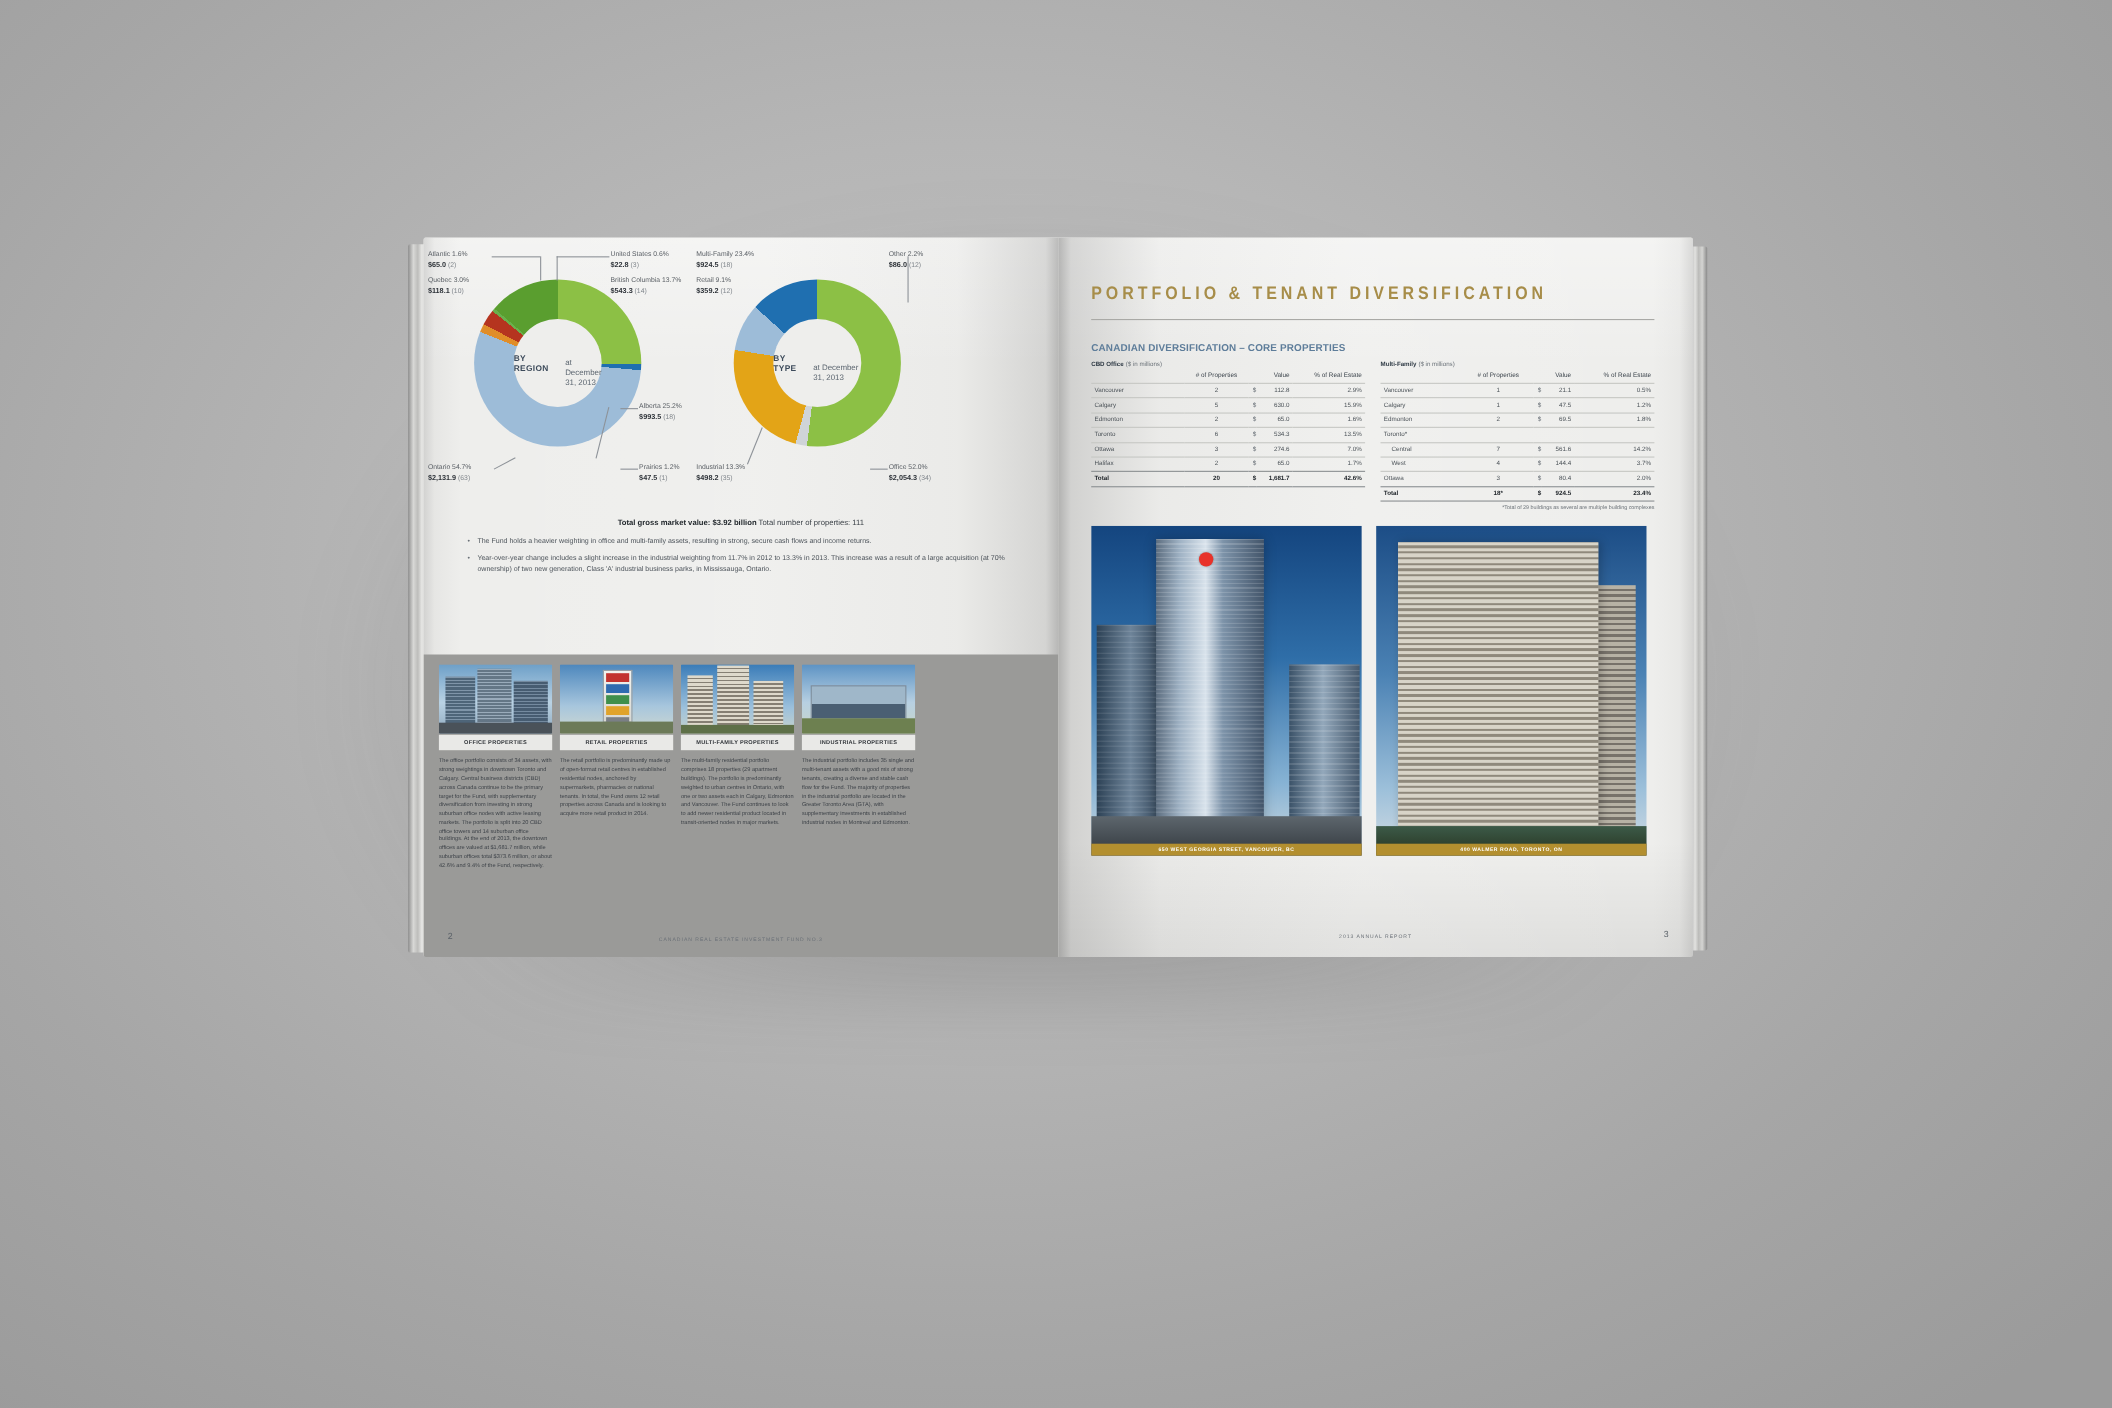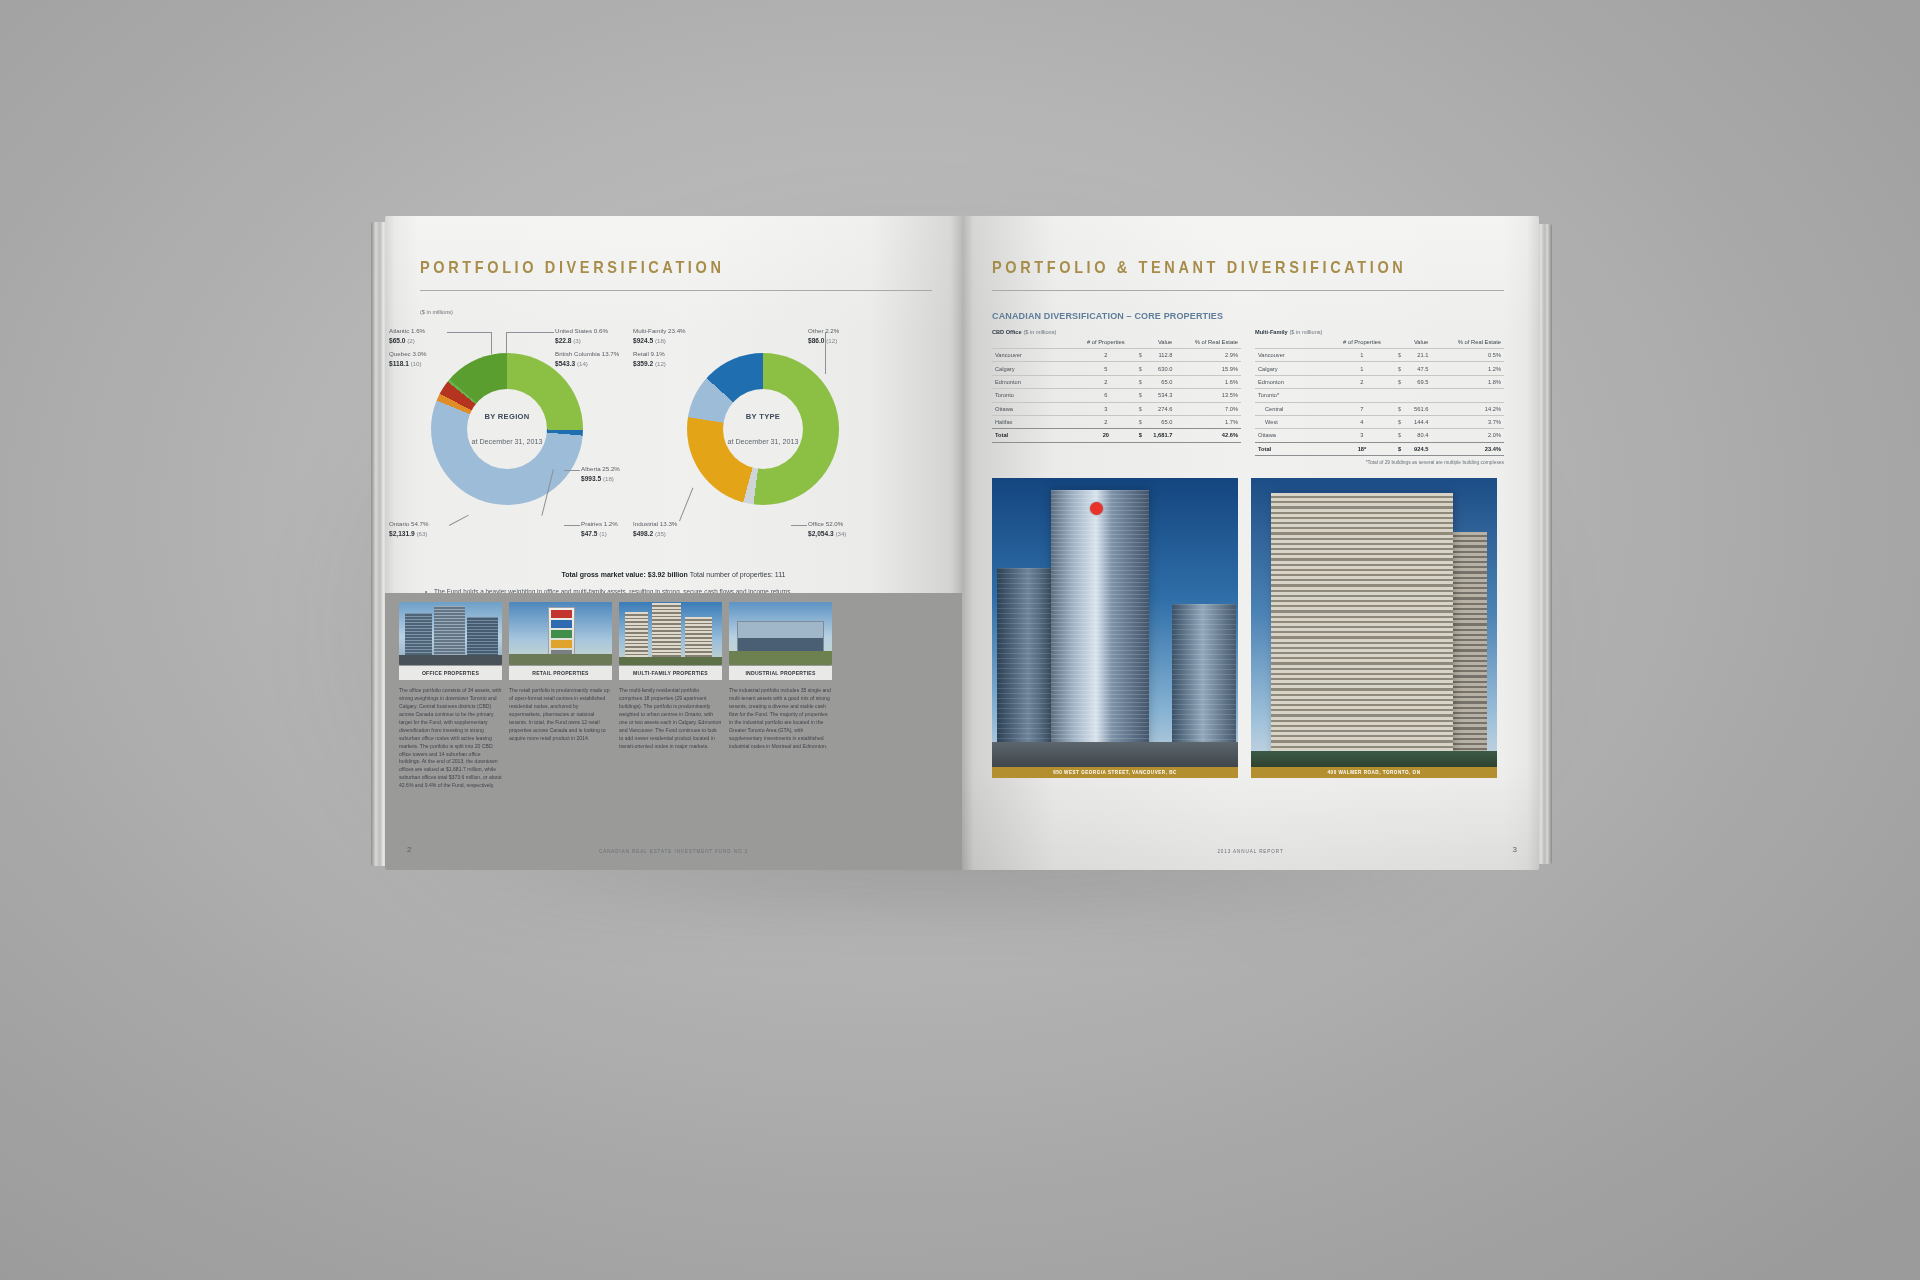--- a/index.html
+++ b/index.html
@@ -90,21 +90,21 @@
 
   .units { font-size: 5.6px; color: #6d7479; margin-top: 18px; }
 
   
   .charts { position: relative; height: 250px; margin-top: 2px; }
   .donut-wrap { position: absolute; }
   .donut { position: relative; border-radius: 50%; }
   .donut .hole {
     position: absolute; border-radius: 50%;
     background: #eeeeec;
-    display: flex; flex-direction: column; align-items: center; justify-content: center;
+    display: flex; flex-direction: row; align-items: center; justify-content: center; gap: 15px;
   }
   .donut-t1 { font-size: 7.6px; font-weight: bold; color: #3c4a5a; letter-spacing: .3px; }
   .donut-t2 { font-size: 7.2px; color: #5c6670; margin-top: 16px; }
 
   .lbl { position: absolute; font-size: 6.2px; color: #5b6066; line-height: 1.38; white-space: nowrap; }
   .lbl b { color: #2d3238; font-size: 6.6px; }
   .lbl .cnt { color: #80868c; }
   .leader { position: absolute; background: #8d9298; }
 
   .tot {
@@ -240,25 +240,20 @@
 
 <div class="backdrop"></div>
 <div class="floor-shadow"></div>
 <div class="edge-stack"></div>
 <div class="edge-stack2"></div>
 
 <div class="spread">
 
   <div class="page page-left">
     <div class="content">
-      <div class="lft-pad">
-        <div class="pg-title">PORTFOLIO DIVERSIFICATION</div>
-        <div class="title-rule"></div>
-        <div class="units">($ in millions)</div>
-      </div>
 
       <div class="charts">
 
         <div class="donut-wrap" style="left:46px; top:36px;">
           <div class="donut" style="width:152px;height:152px;
             background: conic-gradient(from 0deg,
               #8cc045 0deg 90.7deg,
               #1f6fb0 90.7deg 95deg,
               #9dbcd8 95deg 291.9deg,
               #e08d28 291.9deg 297.7deg,
@@ -303,21 +298,21 @@
 
         <div class="leader" style="left:62px;top:15px;width:44px;height:.6px;"></div>
         <div class="leader" style="left:106px;top:15px;width:.6px;height:22px;"></div>
         <div class="leader" style="left:121px;top:15px;width:.6px;height:22px;"></div>
         <div class="leader" style="left:121px;top:15px;width:48px;height:.6px;"></div>
         <div class="leader" style="left:64px;top:208px;width:22px;height:.6px;transform:rotate(-28deg);transform-origin:left;"></div>
         <div class="leader" style="left:179px;top:153px;width:16px;height:.6px;"></div>
         <div class="leader" style="left:168px;top:152px;width:.6px;height:48px;transform:rotate(14deg);transform-origin:top;"></div>
         <div class="leader" style="left:179px;top:208px;width:16px;height:.6px;"></div>
 
-        <div class="donut-wrap" style="left:302px; top:36px;">
+        <div class="donut-wrap" style="left:282px; top:36px;">
           <div class="donut" style="width:152px;height:152px;
             background: conic-gradient(from 0deg,
               #8cc045 0deg 187.2deg,
               #cfd4d8 187.2deg 195.1deg,
               #e3a417 195.1deg 227.9deg,
               #e3a417 227.9deg 279deg,
               #9dbcd8 279deg 312deg,
               #1f6fb0 312deg 360deg);">
             <div class="hole" style="inset:36px;">
               <div class="donut-t1">BY TYPE</div>

